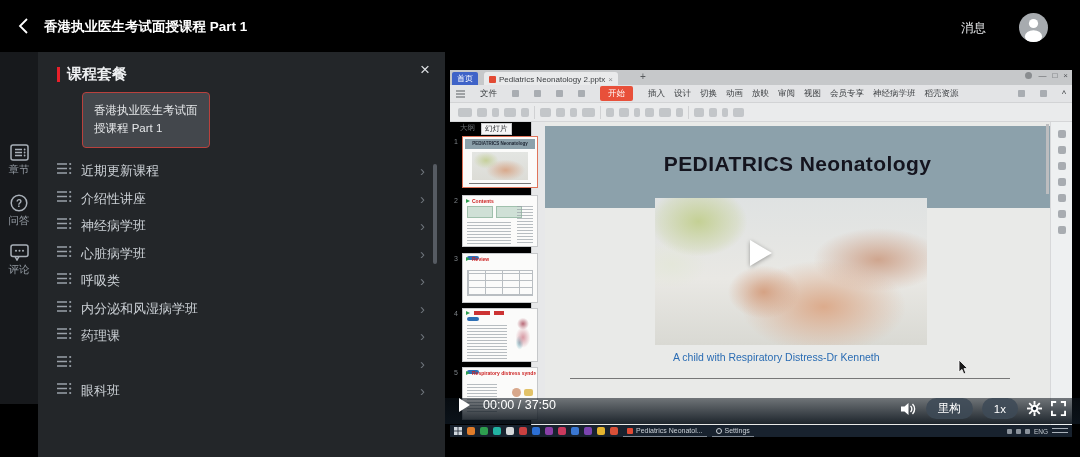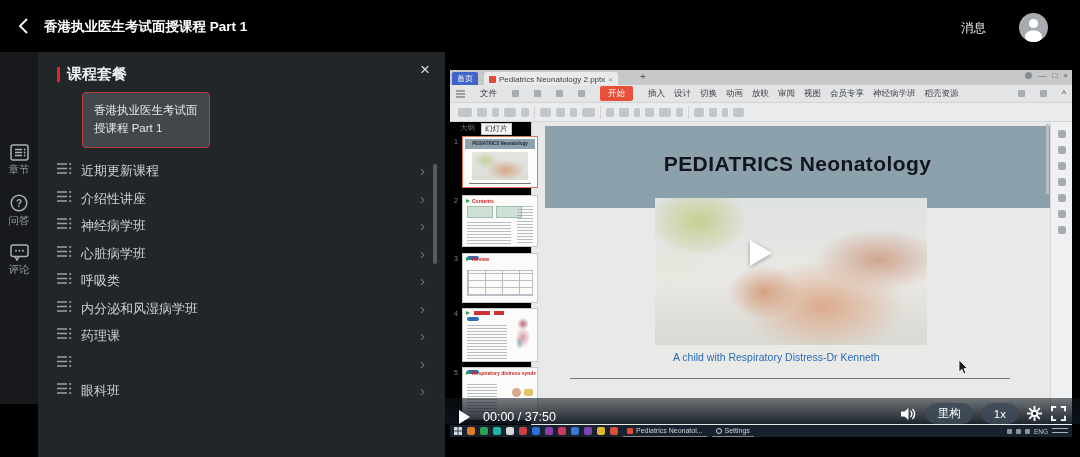--- a/index.html
+++ b/index.html
@@ -134,21 +134,21 @@
   .tb-btn .dot { width:6px; height:6px; border-radius:1px; background:#e24a34; }
   .tb-btn .gear { width:6px; height:6px; border-radius:50%; border:1.5px solid #ccd2d8; }
   #tray { margin-left:auto; display:flex; align-items:center; gap:4px; font-size:6.5px; color:#c3c9cf; }
   .tray-blob { width:5px; height:5px; background:#8a929b; border-radius:1px; }
   #tray-clock { width:16px; height:8px;
     background:linear-gradient(transparent 1px,#aab2bb 1px 2px,transparent 2px 5px,#aab2bb 5px 6px,transparent 6px); }
 
   
   #controls { position:absolute; left:0; top:346px; width:100%; height:26px;
     background:linear-gradient(180deg, rgba(12,20,28,.55), rgba(12,20,28,.92));
-    display:flex; align-items:flex-end; padding:0 14px; }
+    display:flex; align-items:flex-start; padding:0 14px; }
   #ctl-play { width:0; height:0; border-left:11px solid #fff; border-top:7px solid transparent;
     border-bottom:7px solid transparent; cursor:pointer; }
   #ctl-time { margin-left:13px; font-size:12.5px; color:#fff; }
   #ctl-right { margin-left:auto; display:flex; align-items:center; gap:9px; }
   .pill { background:rgba(62,74,86,.88); color:#fff; border-radius:11px; height:21px;
     display:flex; align-items:center; padding:0 12px; font-size:11.5px; cursor:pointer; }
   .ctl-icon { cursor:pointer; display:flex; align-items:center; }
 </style>
 </head>
 <body>

